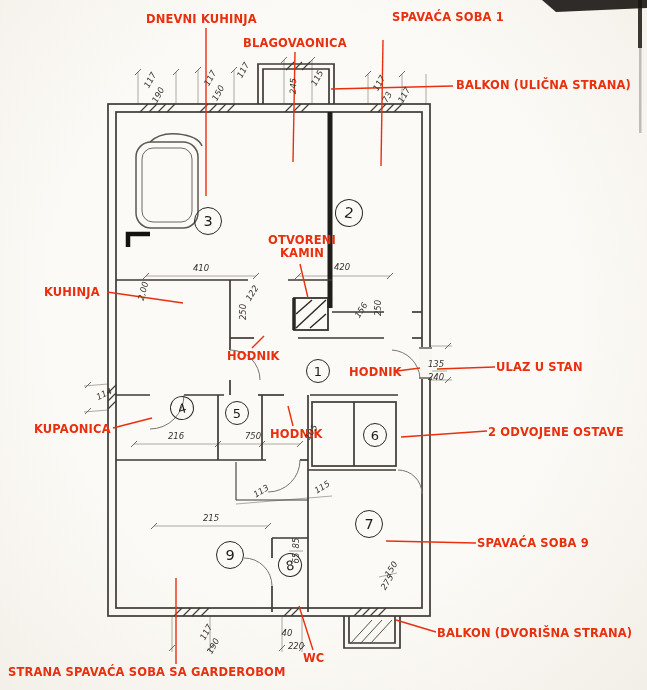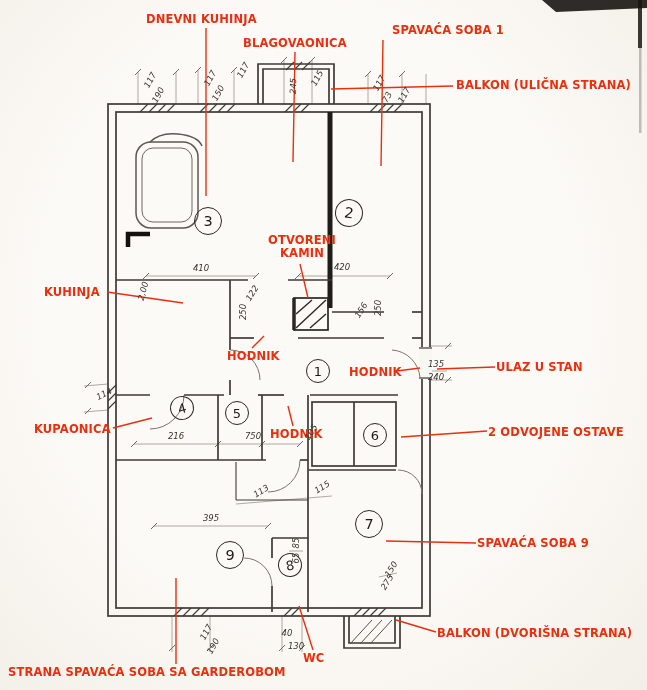--- a/index.html
+++ b/index.html
@@ -226,21 +226,21 @@
     <g>
       <polygon points="542,0 647,0 647,8 556,12" fill="#181512" opacity="0.9"></polygon>
       <rect x="638" y="0" width="4" height="48" fill="#181512" opacity="0.85"></rect>
       <rect x="639" y="48" width="2.5" height="85" fill="#181512" opacity="0.25"></rect>
     </g>
   </svg>
 
   <div>
     <div class="ann" style="left:146px;top:12px">DNEVNI KUHINJA</div>
     <div class="ann" style="left:243px;top:36px">BLAGOVAONICA</div>
-    <div class="ann" style="left:392px;top:23px">SPAVAĆA SOBA 1</div>
+    <div class="ann" style="left:392px;top:10px">SPAVAĆA SOBA 1</div>
     <div class="ann" style="left:456px;top:78px">BALKON (ULIČNA STRANA)</div>
     <div class="ann center" style="left:302px;top:234px">OTVORENI
 KAMIN</div>
     <div class="ann" style="left:44px;top:285px">KUHINJA</div>
     <div class="ann" style="left:227px;top:349px">HODNIK</div>
     <div class="ann" style="left:349px;top:365px">HODNIK</div>
     <div class="ann" style="left:496px;top:360px">ULAZ U STAN</div>
     <div class="ann" style="left:34px;top:422px">KUPAONICA</div>
     <div class="ann" style="left:270px;top:427px">HODNIK</div>
     <div class="ann" style="left:488px;top:425px">2 ODVOJENE OSTAVE</div>
@@ -281,24 +281,24 @@
     <div class="dim" style="left:361px;top:310px;--r:-58deg">156</div>
     <div class="dim" style="left:378px;top:308px;--r:-90deg">250</div>
     <div class="dim" style="left:436px;top:364px">135</div>
     <div class="dim" style="left:436px;top:377px">240</div>
     <div class="dim" style="left:104px;top:394px;--r:-25deg">114</div>
     <div class="dim" style="left:176px;top:436px">216</div>
     <div class="dim" style="left:253px;top:436px">750</div>
     <div class="dim" style="left:311px;top:432px;--r:-58deg">105</div>
     <div class="dim" style="left:261px;top:491px;--r:-32deg">113</div>
     <div class="dim" style="left:322px;top:487px;--r:-32deg">115</div>
-    <div class="dim" style="left:211px;top:518px">395</div>
+    <div class="dim" style="left:211px;top:518px">215</div>
     <div class="dim" style="left:296px;top:543px;--r:-90deg">85</div>
     <div class="dim" style="left:296px;top:558px;--r:-90deg">65</div>
     <div class="dim" style="left:391px;top:569px;--r:-58deg">150</div>
     <div class="dim" style="left:387px;top:582px;--r:-58deg">275</div>
     <div class="dim" style="left:206px;top:632px;--r:-62deg">117</div>
     <div class="dim" style="left:213px;top:646px;--r:-62deg">190</div>
     <div class="dim" style="left:287px;top:633px">40</div>
-    <div class="dim" style="left:296px;top:646px">130</div>
+    <div class="dim" style="left:296px;top:646px">220</div>
   </div>
 
 </div>
 
 </body></html>

